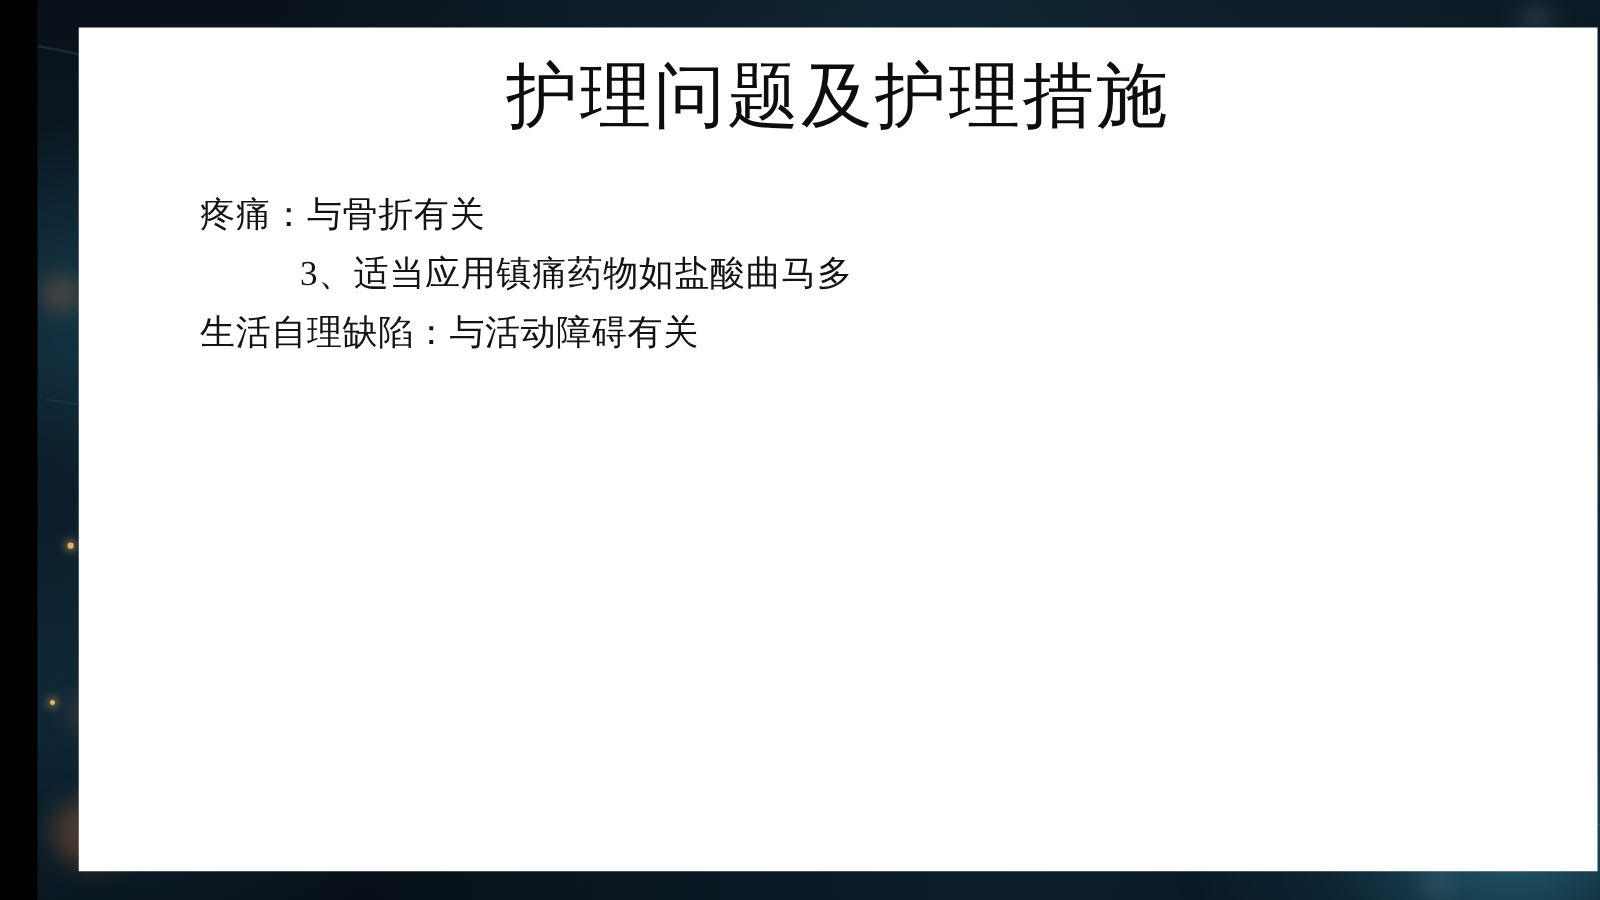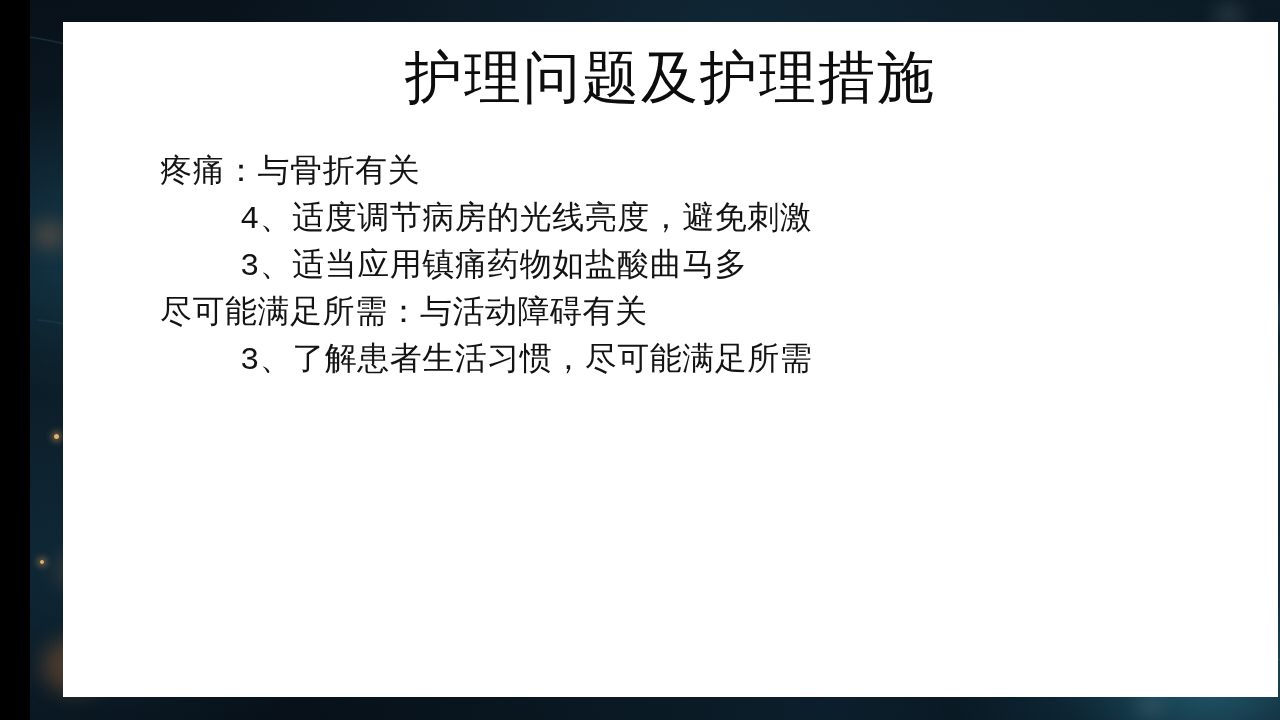--- a/index.html
+++ b/index.html
@@ -103,22 +103,22 @@
   }
 
   .body-block {
     position: absolute;
     left: 97px;
     top: 127px;
     width: 1080px;
   }
 
   .line {
-    font-family: Liberation Mono, monospace;
-    font-size: 32px;
+    font-family: Liberation Serif, serif;
+    font-size: 28px;
     line-height: 47px;
     color: #131313;
     white-space: nowrap;
     letter-spacing: 0.5px;
   }
   .line.heading {
     padding-left: 0;
   }
   .line.item {
     padding-left: 80px;
@@ -151,22 +151,20 @@
   <div class="sparkle k2"></div>
 
   <div id="card">
 
     <div class="slide-title">护理问题及护理措施</div>
 
     <div class="body-block">
 
       <div class="line heading">疼痛：与骨折有关</div>
 
-      <div class="line item">4、适度调节病房的光线亮度，避免刺激</div>
       <div class="line item">3、适当应用镇痛药物如盐酸曲马多</div>
 
-      <div class="line heading">尽可能满足所需：与活动障碍有关</div>
+      <div class="line heading">生活自理缺陷：与活动障碍有关</div>
 
-      <div class="line item">3、了解患者生活习惯，尽可能满足所需</div>
 
     </div>
   </div>
 </div>
 
 </body></html>

